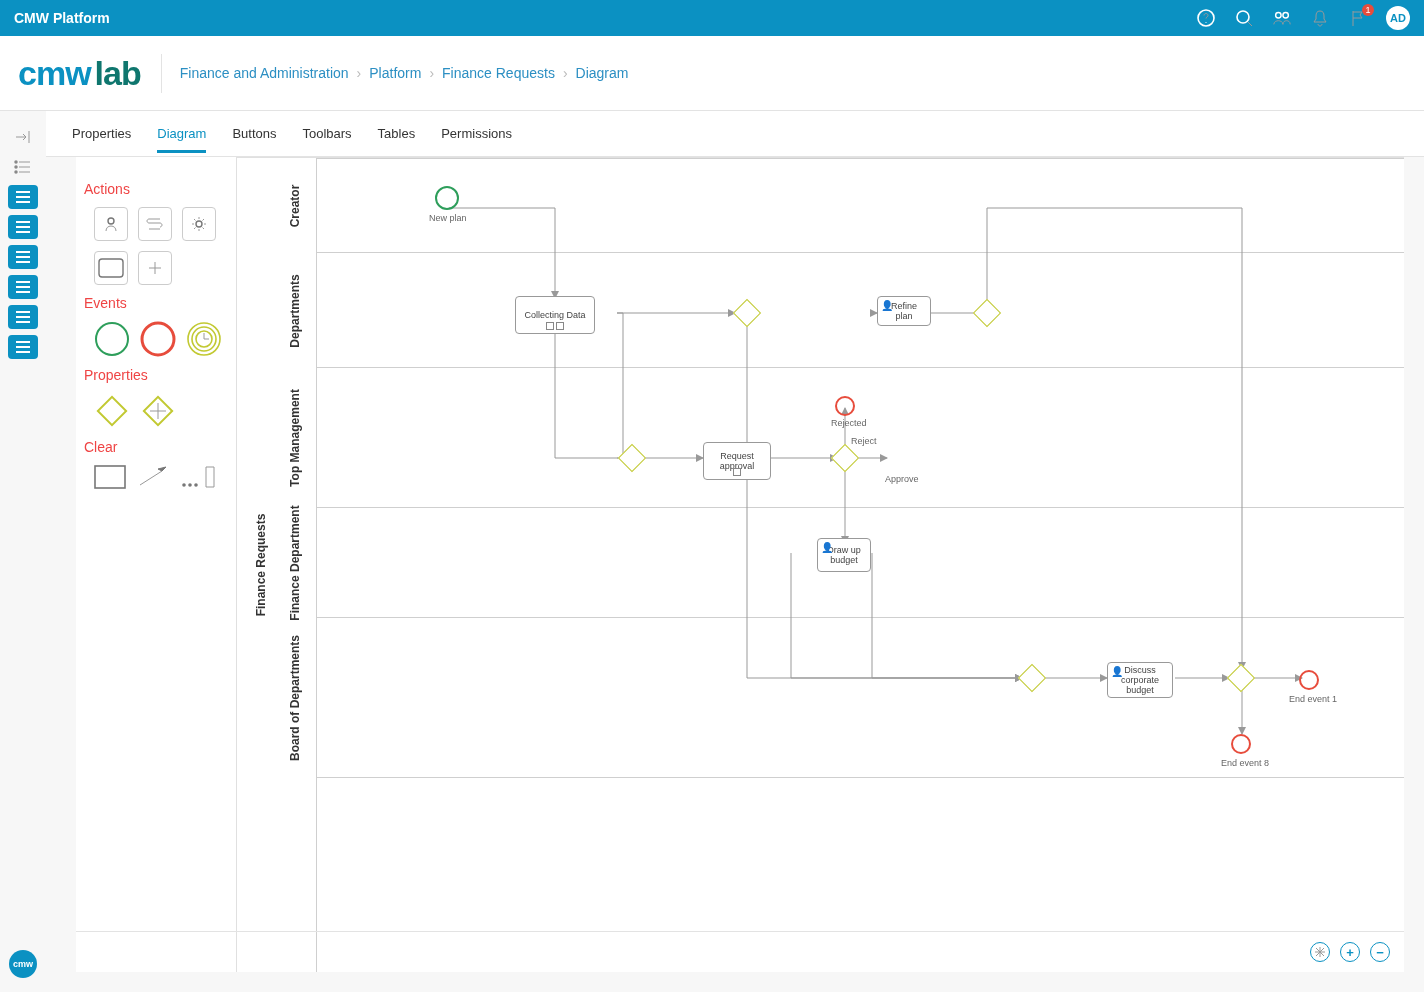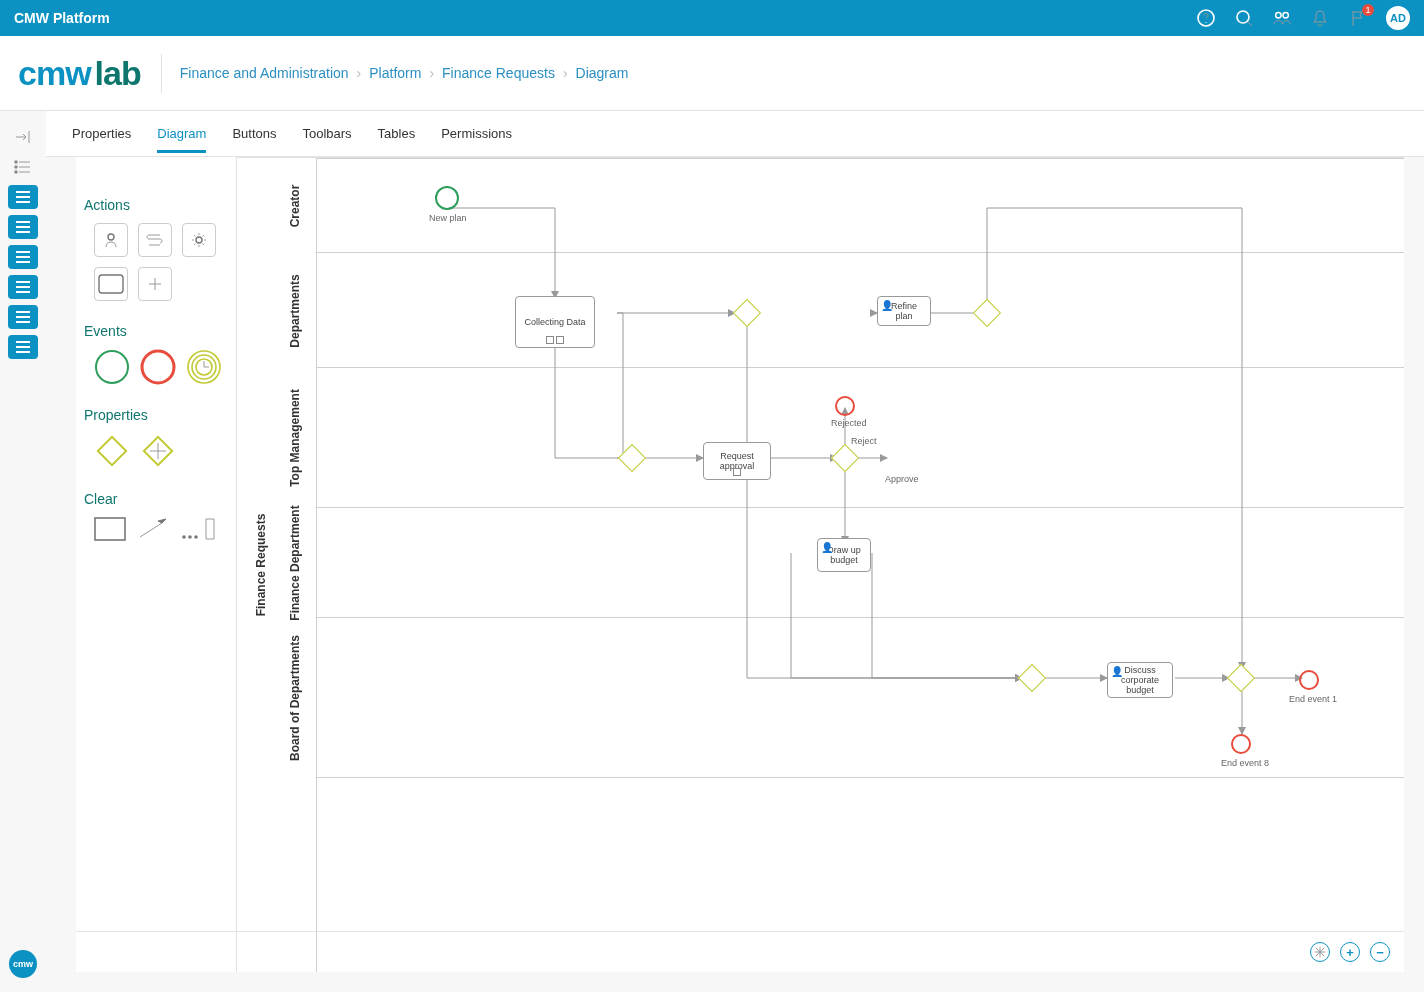--- a/index.html
+++ b/index.html
@@ -40,21 +40,21 @@
 
   .subtoolbar { margin: 14px 30px 10px; background: #f6f6f6; border-radius: 2px; height: 32px; display: flex; align-items: center; padding: 0 16px; gap: 20px; font-size: 14px; color: #555; }
   .subtoolbar .tbtn { cursor: pointer; padding: 0 6px; }
   .subtoolbar .divider { width: 1px; height: 18px; background: #d0d0d0; }
 
   
   .canvaswrap { flex: 1; margin: 0 20px 20px 30px; background: #fff; position: relative; display: flex; }
 
   
   .palette { width: 160px; padding: 18px 0 0 8px; font-size: 14px; }
-  .palette h4 { font-size: 14px; font-weight: 400; color: #0f766e; margin: 22px 0 10px; }
+  .palette h4 { font-size: 14px; font-weight: 400; color: #ef4444; margin: 6px 0 10px; }
   .palette .row { display: flex; gap: 10px; margin-bottom: 10px; padding-left: 10px; }
   .palette .tool { width: 34px; height: 34px; border: 1px solid #ccc; border-radius: 4px; background: #fff; display: flex; align-items: center; justify-content: center; cursor: grab; }
   .palette .tool.noborder { border: none; width: auto; height: auto; }
   .palette svg { display: block; }
 
   
   .diagram { flex: 1; position: relative; border-left: 1px solid #e0e0e0; border-top: 1px solid #e0e0e0; }
   .pool-title { position: absolute; left: 12px; top: 0; bottom: 0; width: 24px; display: flex; align-items: center; justify-content: center; }
   .pool-title span { transform: rotate(-90deg); font-size: 12px; color: #333; white-space: nowrap; font-weight: 600; }
   .lane-col { position: absolute; left: 36px; width: 44px; border-right: 1px solid #cfcfcf; }
@@ -348,21 +348,21 @@
         <polyline points="555,395 555,520 705,520" marker-end="url(#ah)"></polyline>
         <polyline points="727,520 790,520" marker-end="url(#ah)"></polyline>
         <polyline points="858,520 912,520" marker-end="url(#ah)"></polyline>
         <polyline points="937,520 985,520" marker-end="url(#ah)"></polyline>
         <polyline points="925,532 925,576" marker-end="url(#ah)"></polyline>
       </svg>
 
       <div class="startev" style="left:198px;top:28px;"></div>
       <div class="evlabel" style="left:192px;top:55px;">New plan</div>
 
-      <div class="task" style="left:278px;top:138px;width:80px;height:52px;">
+      <div class="task" style="left:278px;top:138px;width:80px;height:38px;">
         <span>Collecting Data</span>
         <div class="sub">
             <span></span>
             <span></span>
           </div>
       </div>
 
       <div class="task" style="left:466px;top:284px;width:68px;height:38px;">
         <span>Request approval</span>
         <div class="sub">

